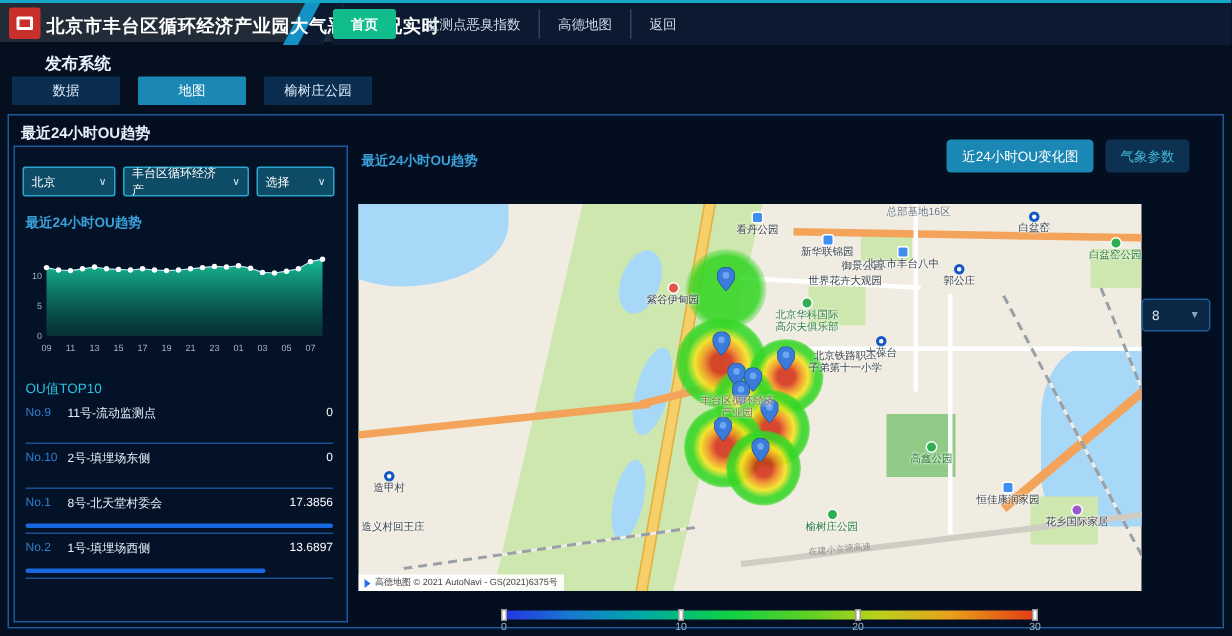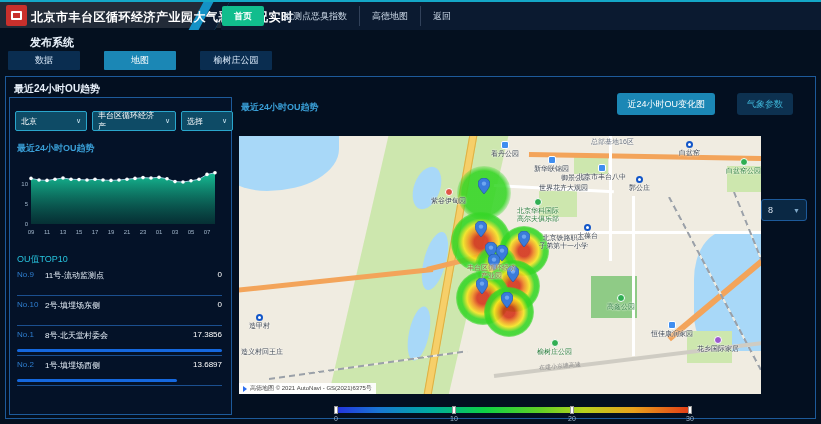--- a/index.html
+++ b/index.html
@@ -14,21 +14,21 @@
   .logo { position:absolute; left:6px; top:3px; width:21px; height:21px; background:#c9302c; border-radius:2px; display:flex; align-items:center; justify-content:center; }
   .logo .glyph { width:11px; height:9px; border:2px solid #fff; border-radius:1px; }
   .app-title { position:absolute; left:31px; top:7px; font-size:12px; font-weight:bold; color:#fff; letter-spacing:.5px; }
   .nav { position:absolute; left:222px; top:4px; height:20px; display:flex; align-items:center; }
   .nav-item { font-size:9px; color:#cfdcea; padding:4px 12px; height:20px; display:flex; align-items:center; cursor:pointer; white-space:nowrap; }
   .nav-item.active { background:#11bd8d; color:#fff; border-radius:2px; margin-right:8px; font-weight:bold; }
   .nav-item.sep { border-left:1px solid #31415a; }
 
   
   .publish-label { position:absolute; left:30px; top:35px; font-size:11px; font-weight:bold; color:#e8f1fa; }
-  .tabs { position:absolute; left:8px; top:51px; display:flex; gap:24px; }
+  .tabs { position:absolute; left:8px; top:51px; display:flex; gap:12px; }
   .tab { width:72px; height:19px; background:#0a2d50; color:#d8e8f8; font-size:9px; display:flex; align-items:center; justify-content:center; cursor:pointer; border-radius:1px; }
   .tab.active { background:#1b87b5; color:#fff; }
 
   
   .outer-panel { position:absolute; left:5px; top:76px; width:811px; height:343px; border:1px solid #1d5a9a; background:rgba(4,14,33,.55); }
   .outer-title { position:absolute; left:8px; top:5px; font-size:10px; color:#e6eef8; font-weight:bold; }
 
   
   .left-panel { position:absolute; left:3px; top:20px; width:223px; height:318px; border:1px solid #1d5a9a; background:#041228; }
   .selects { position:absolute; left:5px; top:13px; display:flex; gap:5px; }
@@ -41,21 +41,21 @@
   .top-list { position:absolute; left:7px; top:168px; width:205px; }
   .top-row { position:relative; height:30px; border-bottom:1px solid #1b4f8f; }
   .top-row .rank { position:absolute; left:0; top:4px; font-size:8px; color:#2f7fd1; }
   .top-row .name { position:absolute; left:28px; top:4px; font-size:8px; color:#e8f1fa; white-space:nowrap; }
   .top-row .val { position:absolute; right:0; top:4px; font-size:8px; color:#fff; }
   .top-row .bar-fill { position:absolute; left:0; bottom:3px; height:3px; background:#1568df; border-radius:2px; }
 
   
   .map-panel { position:absolute; left:228px; top:12px; width:581px; height:328px; }
   .map-title { position:absolute; left:7px; top:12px; font-size:9px; color:#3aa0d8; font-weight:bold; }
-  .map-buttons { position:absolute; right:22px; top:4px; display:flex; gap:22px;justify-content:center; }
+  .map-buttons { position:absolute; right:22px; top:4px; display:flex; gap:8px;justify-content:center; }
   .mbtn { height:22px; padding:0 10px; font-size:9px; display:flex; align-items:center; justify-content:center; border-radius:3px; cursor:pointer; }
   .mbtn.active { background:#1b87b5; color:#fff; }
   .mbtn.ghost { background:#0d3150; color:#3fb6d8; }
 
   .map { position:absolute; left:5px; top:47px; width:522px; height:258px; background:#f0ece1; overflow:hidden; cursor:grab; }
   .water { position:absolute; background:#a8d8f8; }
   .greenband { position:absolute; left:118px; top:-14px; width:120px; height:300px; background:#cde7ae; transform:skewX(-13deg); }
   .lake { position:absolute; background:#a8d8f8; border-radius:50%; }
   .park { position:absolute; background:#cde7ae; }
   .park.dark { background:#8fcb86; }
@@ -116,21 +116,21 @@
     <div class="tab">数据</div>
     <div class="tab active">地图</div>
     <div class="tab">榆树庄公园</div>
   </div>
 
 <div class="outer-panel">
   <div class="outer-title">最近24小时OU趋势</div>
 
   <div class="left-panel">
     <div class="selects">
-        <div class="select" style="width: 72px;">
+        <div class="select" style="width: 62px;">
           <span>北京</span>
           <span class="chev">∨</span>
         </div>
         <div class="select" style="width: 84px;">
           <span>丰台区循环经济产</span>
           <span class="chev">∨</span>
         </div>
         <div class="select" style="width: 52px;">
           <span>选择</span>
           <span class="chev">∨</span>

